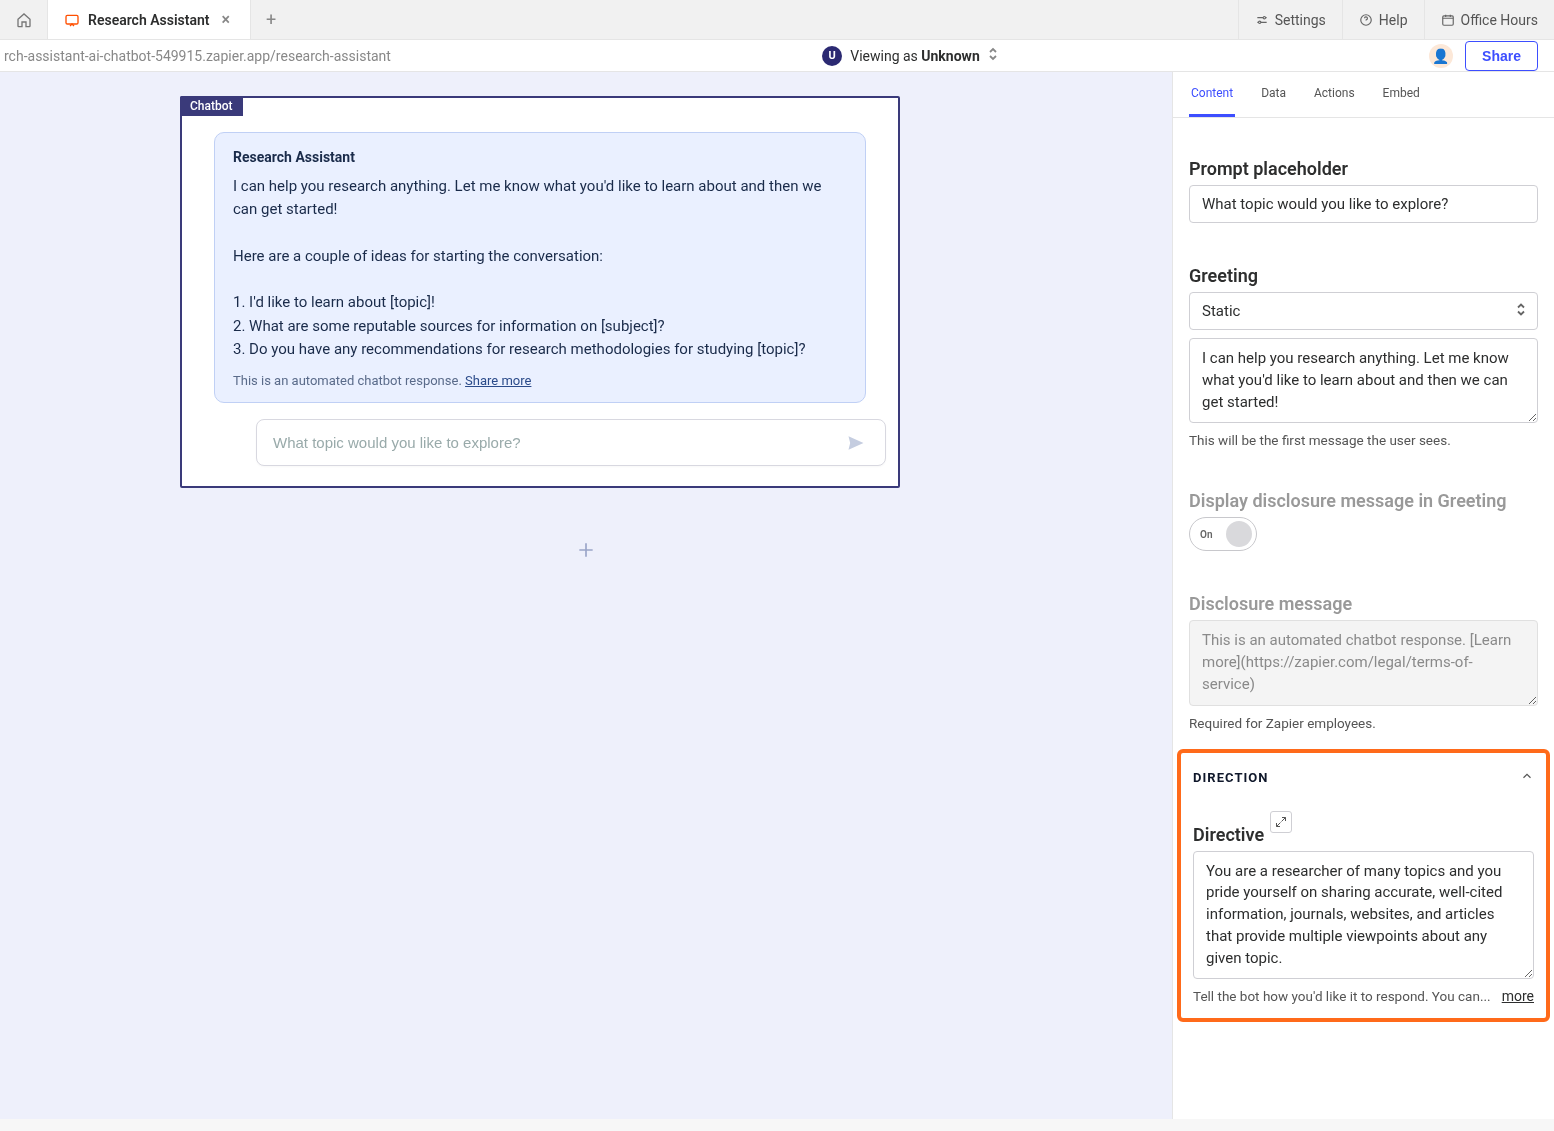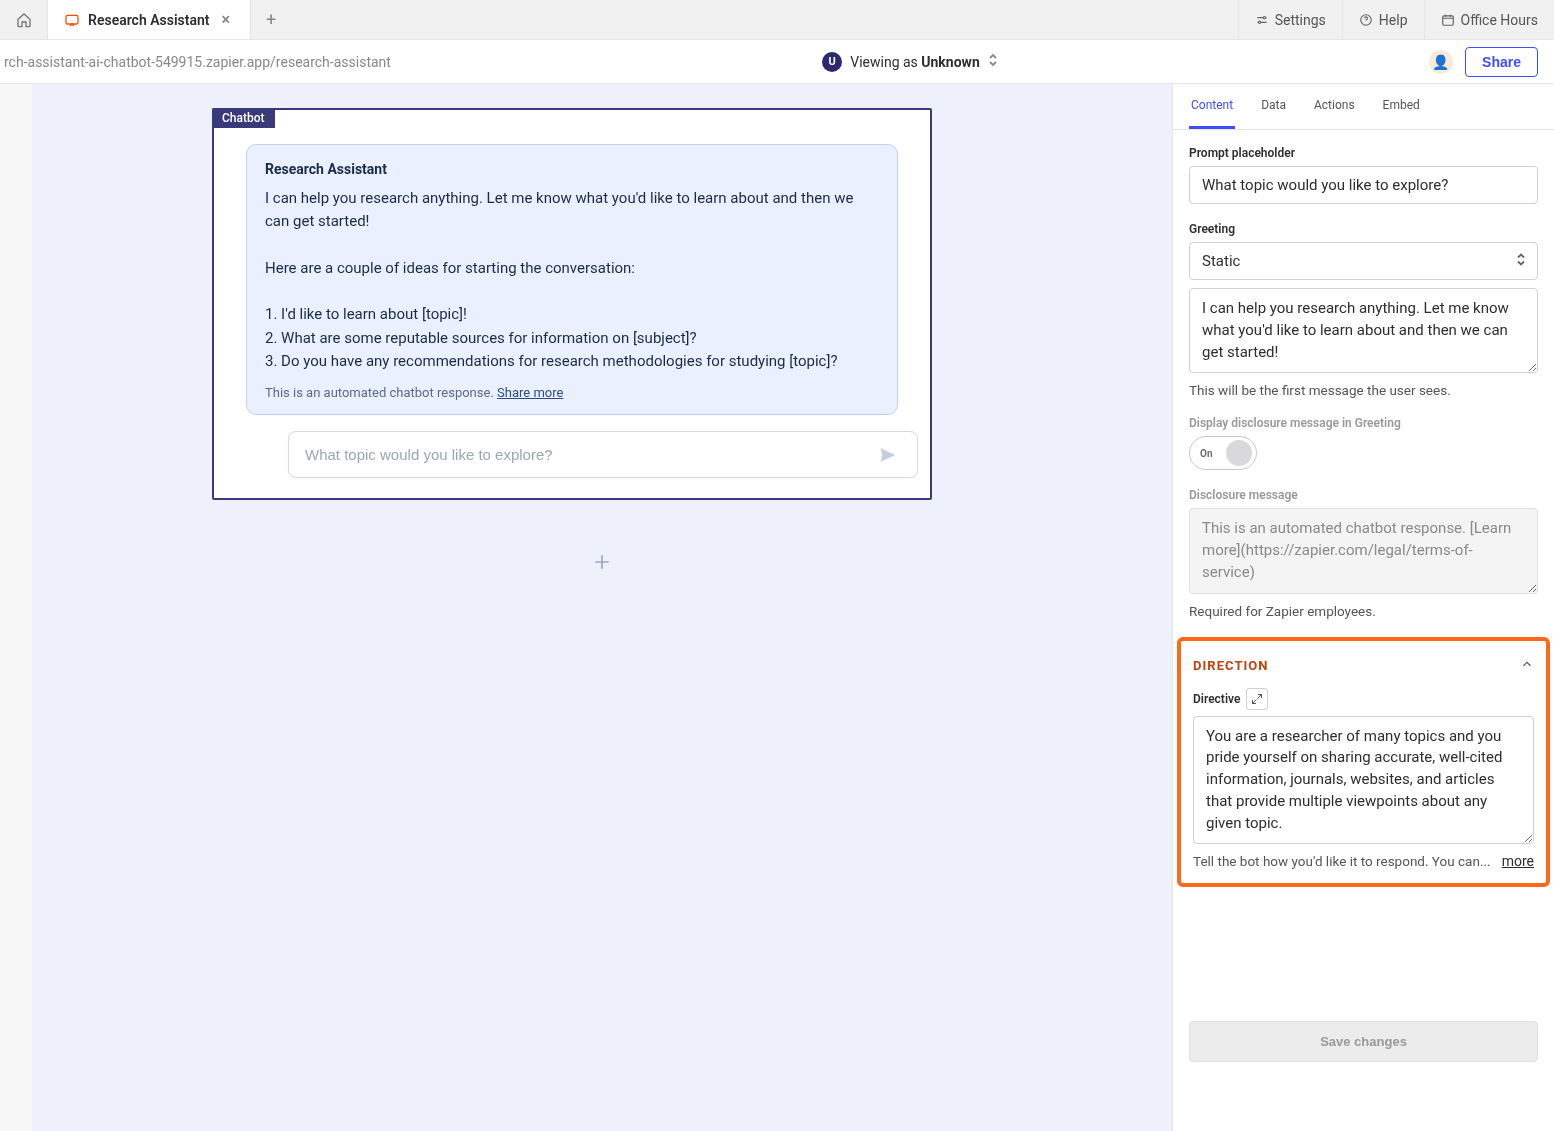--- a/index.html
+++ b/index.html
@@ -59,21 +59,21 @@
     gap: 6px;
     padding: 0 16px;
     color: #555;
     border-left: 1px solid #e5e5e5;
     cursor: pointer;
     font-size: 14px;
     background:#f1f1f1;
   }
   
   .url-bar {
-    height: 44px;
+    height: 32px;
     background: #fff;
     border-bottom: 1px solid #e5e5e5;
     display: flex;
     align-items: center;
     padding: 0 0 0 4px;
   }
   .url-text {
     color: #888;
     font-size: 14px;
     white-space: nowrap;
@@ -121,21 +121,20 @@
   .main-row {
     display:flex;
     height: calc(100vh - 84px);
   }
   .canvas-area {
     flex:1;
     background:#eef0fb;
     overflow:auto;
     position:relative;
     padding: 24px 0 60px 0;
-    margin-left: 32px;
   }
   .side-panel {
     width: 382px;
     background:#fff;
     border-left:1px solid #e5e5e5;
     overflow-y:auto;
     display:flex;
     flex-direction:column;
   }
   
@@ -236,25 +235,26 @@
     color:#3d4eff;
     border-bottom-color:#3d4eff;
   }
   .panel-body {
     padding: 16px 16px 120px 16px;
     display:flex;
     flex-direction:column;
     gap: 18px;
   }
   .field-label {
-    font-size: 12px;
+    font-size: 18px;
     font-weight:600;
     color:#2d2e2e;
     margin-bottom:6px;
     display:block;
+    margin-top:24px;
   }
   .field-label.muted { color:#999; }
   .text-input, .select-input, .textarea-input {
     width:100%;
     border:1px solid #cfcfd4;
     border-radius:4px;
     padding: 9px 12px;
     font-size:15px;
     font-family:inherit;
     background:#fff;
@@ -317,21 +317,21 @@
     display:flex;
     align-items:center;
     justify-content:space-between;
     padding: 4px 0;
     cursor:pointer;
   }
   .section-title {
     font-size:13px;
     font-weight:700;
     letter-spacing:0.08em;
-    color:#c2410c;
+    color:#0f172a;
     text-align:right;
   }
   .highlight-box {
     border: 4px solid #ff6a1a;
     border-radius: 6px;
     padding: 12px 12px 14px 12px;
     margin: 0 -12px;
   }
   .directive-header {
     display:flex;

